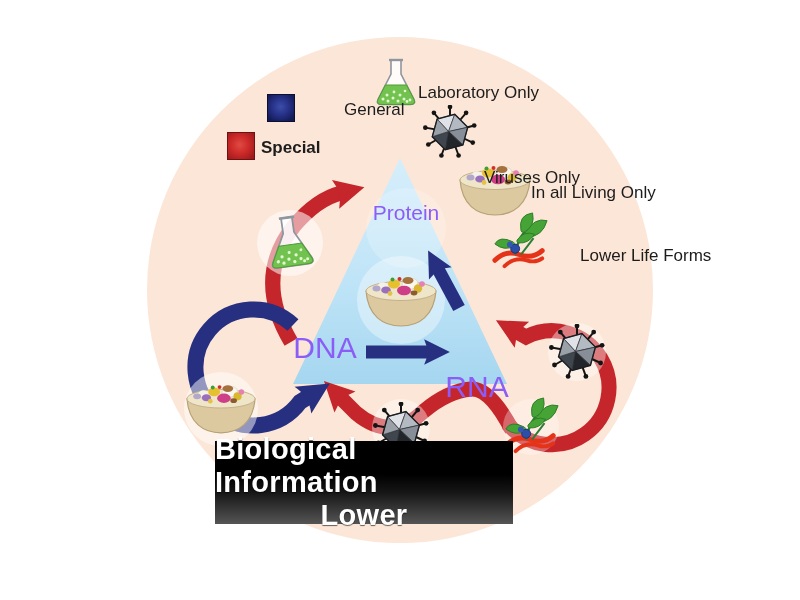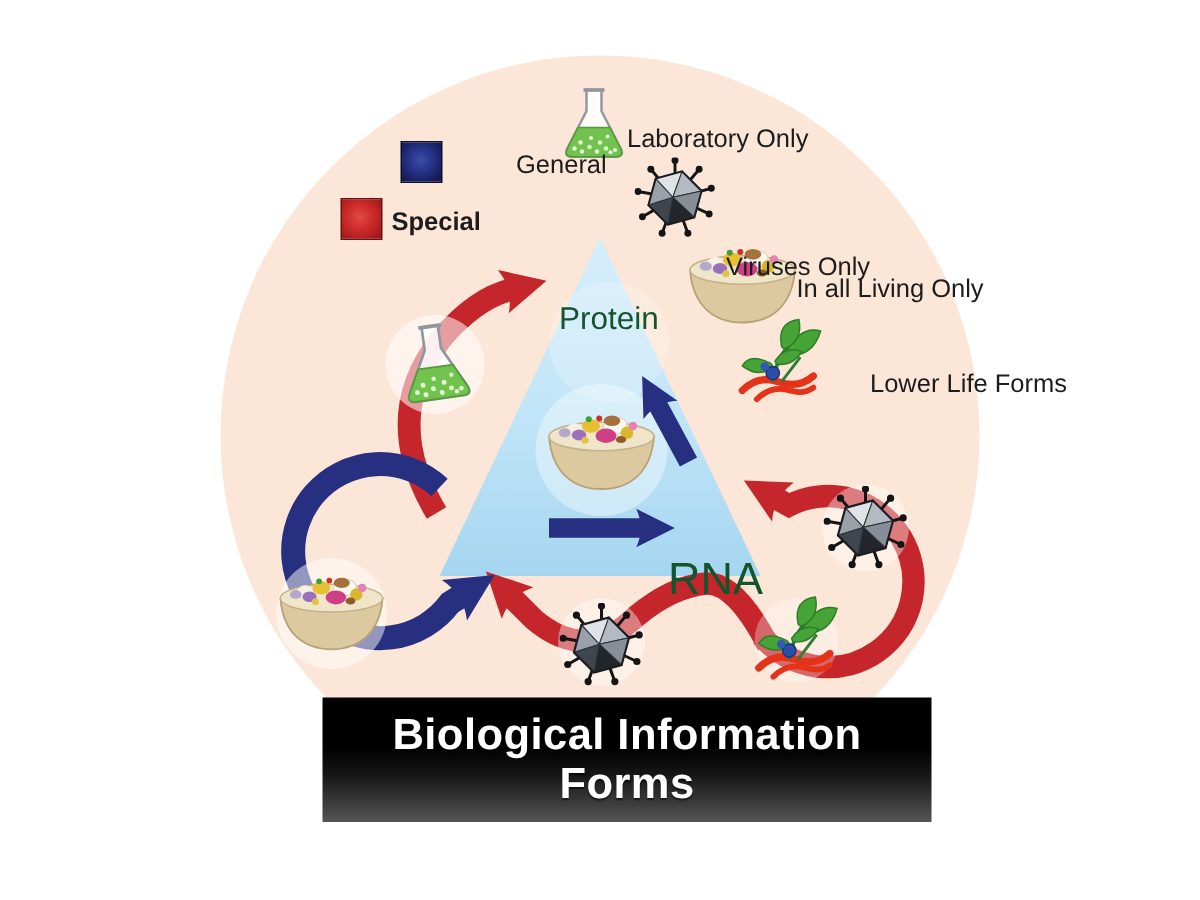--- a/index.html
+++ b/index.html
@@ -1,35 +1,35 @@
 <!DOCTYPE html>
 <html><head>
 <meta charset="utf-8">
 <style>
   html,body{margin:0;padding:0;background:#fff;}
   #stage{position:relative;width:800px;height:600px;background:#ffffff;overflow:hidden;
          font-family:"Liberation Sans",sans-serif;}
   #scene{position:absolute;left:0;top:0;}
   .lbl{position:absolute;color:#1c1c1c;font-size:17px;white-space:nowrap;}
-  .node{position:absolute;width:120px;text-align:center;color:#14532d;}
+  .node{position:absolute;width:120px;text-align:center;color:#8b5cf6;}
   #t-protein{left:346px;top:201px;font-size:21px;}
   #t-dna{left:265px;top:331px;font-size:30px;}
   #t-rna{left:417px;top:331px;font-size:30px;margin-top:39px;}
   #t-general{left:300px;top:100px;margin-left:44px;}
   #t-special{left:261px;top:138px;font-weight:bold;}
   #t-lab{left:418px;top:83px;}
   #t-vir{left:484px;top:128px;margin-top:40px;}
   #t-cells{left:531px;top:183px;}
   #t-lower{left:580px;top:246px;}
   .swatch{position:absolute;width:26px;height:26px;}
   #sw-general{left:267px;top:94px;border:1px solid #0c102f;
     background:radial-gradient(circle at 48% 45%, #3c4ea8 0%, #28338b 40%, #131a55 85%);}
   #sw-special{left:227px;top:132px;border:1px solid #6f1012;
     background:radial-gradient(circle at 45% 45%, #e04a43 0%, #cc2a28 45%, #9c1a1c 90%);}
-  #titlebar{position:absolute;left:215px;top:465px;width:406px;height:83px;
+  #titlebar{position:absolute;left:215px;top:441px;width:298px;height:83px;
     background:linear-gradient(180deg,#000 0%,#000 40%,#161616 62%,#555 100%);
     display:flex;flex-direction:column;align-items:center;justify-content:center;}
   #titlebar span{color:#fff;font-size:29px;font-weight:bold;line-height:33px;
     letter-spacing:.3px;text-shadow:0 1px 1px rgba(0,0,0,.6);}
 </style>
 </head>
 <body>
 
 <div id="stage">
 
@@ -171,19 +171,20 @@
   <div class="swatch" id="sw-special"></div>
 
   <div class="lbl" id="t-general">General</div>
   <div class="lbl" id="t-special">Special</div>
   <div class="lbl" id="t-lab">Laboratory Only</div>
   <div class="lbl" id="t-vir">Viruses Only</div>
   <div class="lbl" id="t-cells">In all Living Only</div>
   <div class="lbl" id="t-lower">Lower Life Forms</div>
 
   <div class="node" id="t-protein">Protein</div>
+  <div class="node" id="t-dna">DNA</div>
   <div class="node" id="t-rna">RNA</div>
 
   <div id="titlebar">
     <span>Biological Information</span>
-    <span>Forms</span>
+    <span>Lower</span>
   </div>
 </div>
 
 </body></html>

